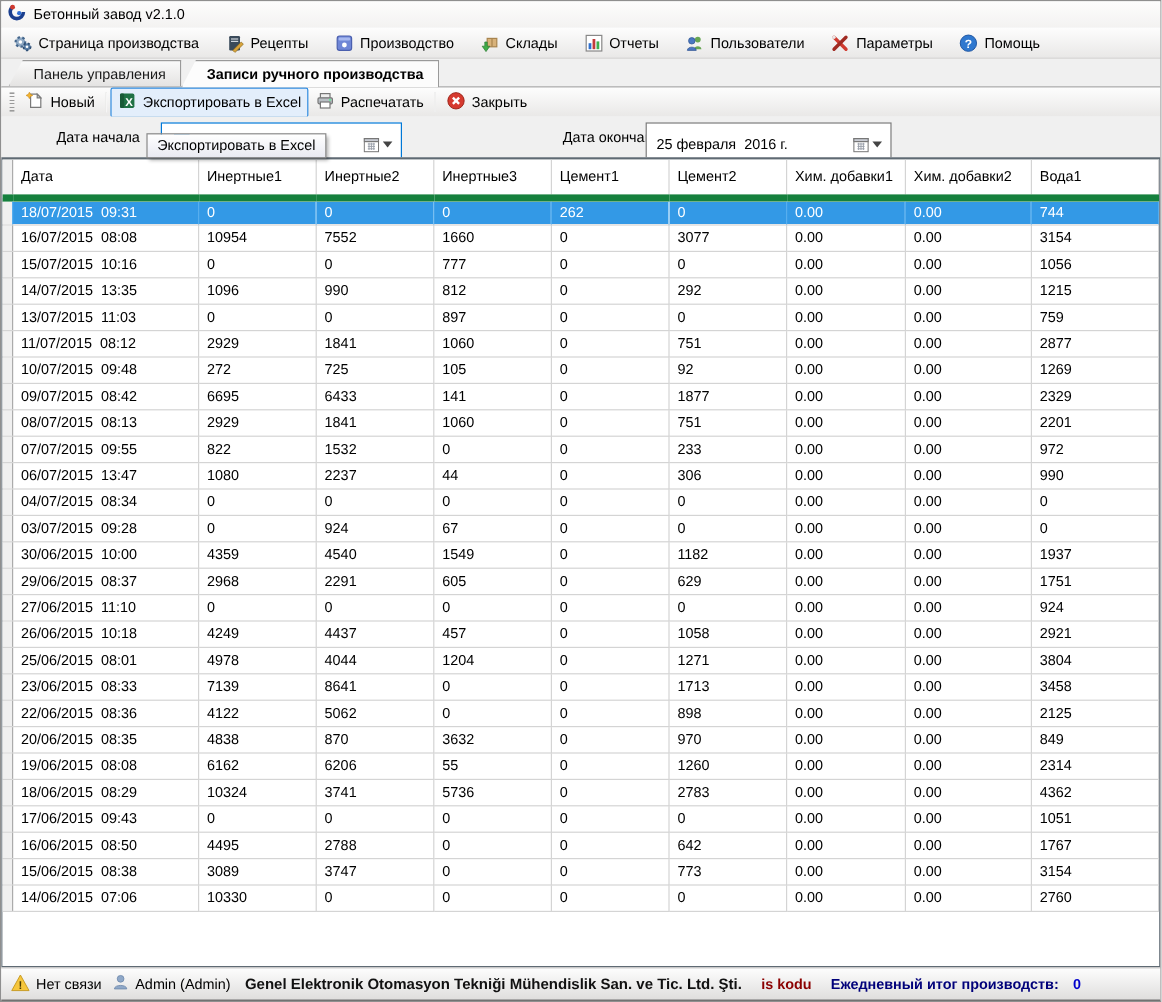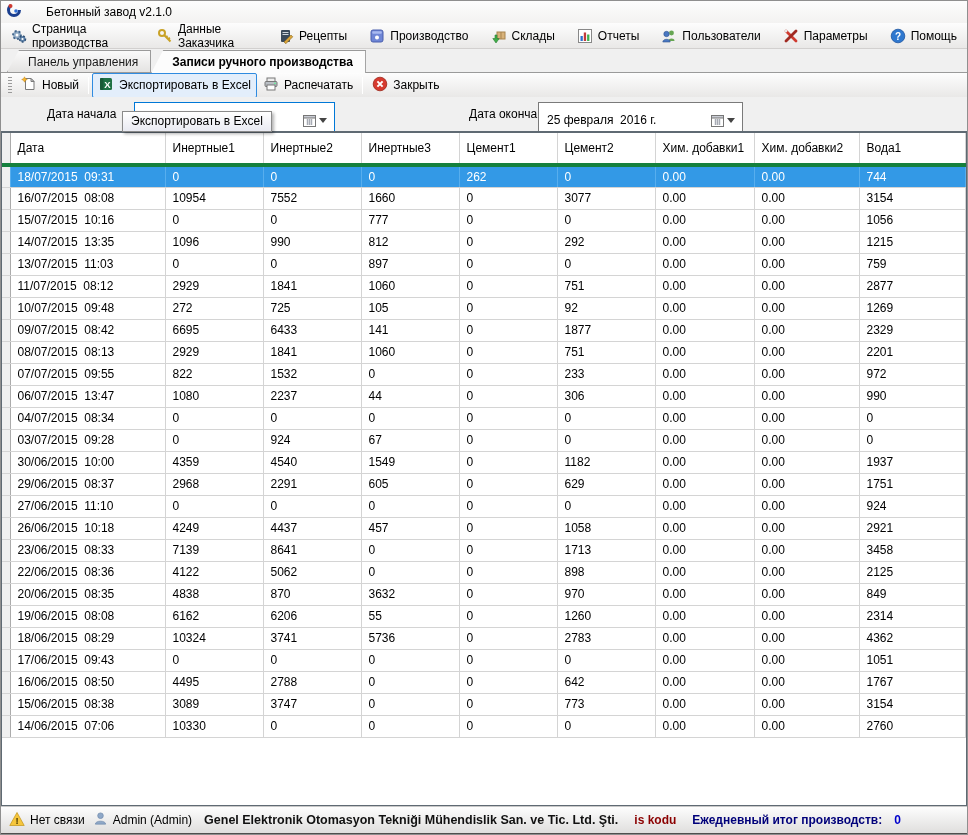--- a/index.html
+++ b/index.html
@@ -1,20 +1,20 @@
 <!DOCTYPE html>
 <html><head>
 <meta charset="utf-8">
 <style>
   * { margin:0; padding:0; box-sizing:border-box; }
   body { font-family:"Liberation Sans", sans-serif; background:#fff; }
   .window { position:relative; width:968px; height:835px; background:#f0f0f0; overflow:hidden; border:1px solid #8f8f8f; }
 
   
-  .titlebar { position:absolute; top:0; left:0; right:0; height:22px; background:linear-gradient(#fdfdfd,#f3f2f1); display:flex; align-items:center; padding-left:5px; gap:24px; }
+  .titlebar { position:absolute; top:0; left:0; right:0; height:22px; background:linear-gradient(#fdfdfd,#f3f2f1); display:flex; align-items:center; padding-left:5px; gap:6px; }
   .titlebar .title { font-size:12px; color:#000; }
 
   
   .menubar { position:absolute; top:22px; left:0; right:0; height:26px; background:linear-gradient(#fdfdfd,#e9e8e7); border-bottom:1px solid #d2d0cf; display:flex; align-items:center; padding:0 6px; gap:14px; }
   .menu-item { display:flex; align-items:center; gap:5px; font-size:12px; color:#000; padding:2px 4px; cursor:default; }
   .menu-item svg { display:block; }
 
   
   .tabstrip { position:absolute; top:48px; left:0; right:0; height:24px; background:#f0f0f0; border-bottom:1px solid #9a9a9a; display:flex; align-items:flex-end; padding-left:6px; }
   .tab { position:relative; height:22px; display:flex; align-items:center; font-size:12px; padding:0 12px 0 20px; border:1px solid #9a9a9a; border-bottom:none; clip-path:polygon(12px 0, 100% 0, 100% 100%, 0 100%); }
@@ -41,21 +41,21 @@
 
   
   .tooltip { position:absolute; left:121px; top:14px; z-index:6; background:linear-gradient(#ffffff,#e9eaf2); border:1px solid #8a8a8a; box-shadow:2px 2px 3px rgba(0,0,0,0.3); font-size:12px; padding:2px 8px 3px 8px; white-space:nowrap; }
 
   
   .grid { position:absolute; top:130px; left:0; right:0; height:675px; background:#fff; border:1px solid #5f6a73; border-top:2px solid #5f6a73; overflow:hidden; }
   table { width:100%; border-collapse:collapse; table-layout:fixed; font-size:12px; }
   col.w-hdr { width:8px; } col.w0 { width:155px; }
   col.w1, col.w2, col.w3, col.w4, col.w5 { width:98px; }
   col.w6 { width:99px; } col.w7 { width:105px; }
-  thead th { height:32px; font-weight:normal; text-align:left; vertical-align:middle; padding-left:7px; background:#fff; border-right:1px solid #d4d4d4; border-bottom:4px solid #15803d; line-height:1.2; }
+  thead th { height:32px; font-weight:normal; text-align:left; vertical-align:middle; padding-left:7px; background:#fff; border-right:1px solid #d4d4d4; border-bottom:6px solid #15803d; line-height:1.2; }
   thead th.rowhdr { background:#f0f0f0; border-right:1px solid #ababab; padding:0; }
   tbody td { height:22px; padding-left:7px; border-right:1px solid #d4d4d4; border-bottom:1px solid #d4d4d4; white-space:pre; overflow:hidden; color:#000; }
   tbody td.rowhdr { background:#f0f0f0; border-right:1px solid #ababab; padding:0; }
   tbody tr.selected td { background:#3399e6; color:#fff; border-right-color:#57aeee; }
   tbody tr.selected td.rowhdr { background:#f0f0f0; }
 
   
   .statusbar { position:absolute; top:805px; left:0; right:0; height:30px; background:linear-gradient(#fdfdfd,#dfdedd); border-top:1px solid #c8c8c8; border-bottom:3px solid #4e4e4e; display:flex; align-items:center; padding:0 8px; gap:8px; font-size:12px; }
   .sb-item { display:flex; align-items:center; gap:5px; }
   .sb-company { font-weight:bold; color:#111; font-size:12.5px; margin-left:4px; }
@@ -83,29 +83,20 @@
     <div class="menu-item">
       <span>
           <svg width="16" height="16" viewBox="0 0 16 16">
             <circle cx="6" cy="7" r="4" fill="#8fa9c4" stroke="#44668c" stroke-width="1.8" stroke-dasharray="2 2"></circle>
             <circle cx="6" cy="7" r="1.5" fill="#fff"></circle>
             <circle cx="11.5" cy="11" r="3" fill="#5b7fa6" stroke="#2f4f75" stroke-width="1.5" stroke-dasharray="1.8 1.8"></circle>
             <circle cx="11.5" cy="11" r="1.1" fill="#fff"></circle>
           </svg>
         </span>
       <span>Страница производства</span>
-    </div>
-    <div class="menu-item">
-      <span>
-          <svg width="16" height="16" viewBox="0 0 16 16">
-            <circle cx="5" cy="5" r="3" fill="none" stroke="#c9a227" stroke-width="2"></circle>
-            <path d="M7.3 7.3 L13.5 13.5 M11 11 l2 -1 M9 9 l1.6 -0.8" stroke="#c9a227" stroke-width="2" fill="none"></path>
-          </svg>
-        </span>
-      <span>Данные Заказчика</span>
     </div>
     <div class="menu-item">
       <span>
           <svg width="16" height="16" viewBox="0 0 16 16">
             <rect x="3" y="2" width="9" height="12" rx="1" fill="#3a4a5a"></rect>
             <rect x="4.5" y="4" width="6" height="1" fill="#cfd6dd"></rect>
             <rect x="4.5" y="6" width="6" height="1" fill="#cfd6dd"></rect>
             <path d="M6 14 L13 7 l1.8 1.8 L7.8 15.8z" fill="#d9a43b" stroke="#8a6a20" stroke-width="0.6"></path>
           </svg>
         </span>
@@ -482,20 +473,32 @@
             <td>4437</td>
             <td>457</td>
             <td>0</td>
             <td>1058</td>
             <td>0.00</td>
             <td>0.00</td>
             <td>2921</td>
           </tr>
           <tr>
             <td class="rowhdr"></td>
+            <td>25/06/2015  08:01</td>
+            <td>4978</td>
+            <td>4044</td>
+            <td>1204</td>
+            <td>0</td>
+            <td>1271</td>
+            <td>0.00</td>
+            <td>0.00</td>
+            <td>3804</td>
+          </tr>
+          <tr>
+            <td class="rowhdr"></td>
             <td>23/06/2015  08:33</td>
             <td>7139</td>
             <td>8641</td>
             <td>0</td>
             <td>0</td>
             <td>1713</td>
             <td>0.00</td>
             <td>0.00</td>
             <td>3458</td>
           </tr>

